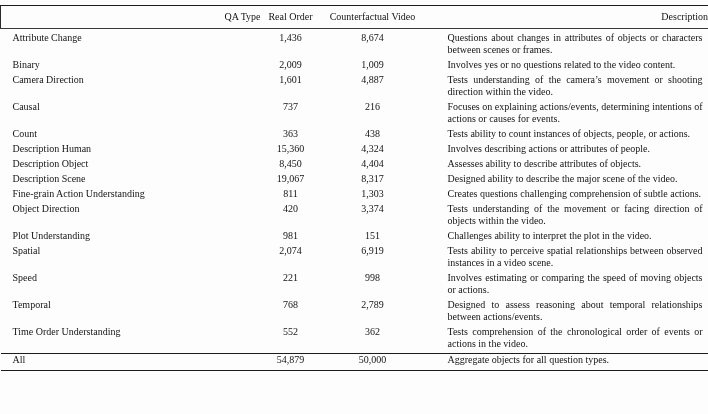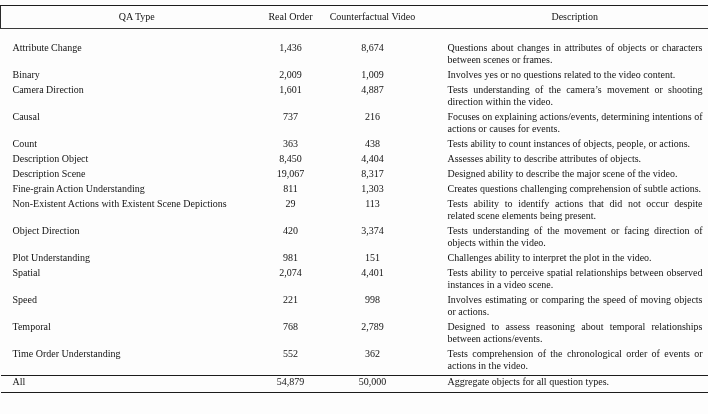--- a/index.html
+++ b/index.html
@@ -30,35 +30,35 @@
   th, td {
     font-weight: normal;
     vertical-align: top;
     padding: 1.5px 0;
   }
   thead th {
     border-top: 1.4px solid #1c1c1c;
     border-bottom: 1.6px solid #3a3a3a;
     padding-top: 5px;
     padding-bottom: 5px;
-    text-align: center;
+    text-align: right;
   }
   thead th.qa   { padding-left: 12px; border-left: 1.2px solid #2a2a2a; }
   thead th.num  { text-align: center; }
-  thead th.desc { padding-left: 23px; padding-right: 6px; border-right: 1.2px solid #2a2a2a; }
+  thead th.desc { padding-left: 23px; border-right: 1.2px solid #2a2a2a; }
 
   td.qa   { padding-left: 12px; text-align: left; }
   td.num  { text-align: center; }
   td.desc {
     padding-left: 23px;
     padding-right: 6px;
     text-align: justify;
     text-justify: inter-word;
   }
-  tbody tr:first-child td { padding-top: 13px; }
+  tbody tr:first-child td { padding-top: 3px; }
   tbody tr:last-child td  { border-bottom: 1.1px solid #1c1c1c; padding-bottom: 3px; }
 
   tfoot td {
     border-bottom: 1.5px solid #1c1c1c;
     padding-top: 0;
     padding-bottom: 3.5px;
     margin-top: 10px;
   }
 </style>
 </head>
@@ -105,59 +105,59 @@
         <td class="num">216</td>
         <td class="desc">Focuses on explaining actions/events, determining intentions of actions or causes for events.</td>
       </tr>
       <tr>
         <td class="qa">Count</td>
         <td class="num">363</td>
         <td class="num">438</td>
         <td class="desc">Tests ability to count instances of objects, people, or actions.</td>
       </tr>
       <tr>
+        <td class="qa">Description Human</td>
+        <td class="num">15,360</td>
+        <td class="num">4,324</td>
+        <td class="desc">Involves describing actions or attributes of people.</td>
+      </tr>
+      <tr>
         <td class="qa">Description Object</td>
         <td class="num">8,450</td>
         <td class="num">4,404</td>
         <td class="desc">Assesses ability to describe attributes of objects.</td>
       </tr>
       <tr>
         <td class="qa">Description Scene</td>
         <td class="num">19,067</td>
         <td class="num">8,317</td>
         <td class="desc">Designed ability to describe the major scene of the video.</td>
       </tr>
       <tr>
         <td class="qa">Fine-grain Action Understanding</td>
         <td class="num">811</td>
         <td class="num">1,303</td>
         <td class="desc">Creates questions challenging comprehension of subtle actions.</td>
       </tr>
       <tr>
-        <td class="qa">Non-Existent Actions with Existent Scene Depictions</td>
-        <td class="num">29</td>
-        <td class="num">113</td>
-        <td class="desc">Tests ability to identify actions that did not occur despite related scene elements being present.</td>
-      </tr>
-      <tr>
         <td class="qa">Object Direction</td>
         <td class="num">420</td>
         <td class="num">3,374</td>
         <td class="desc">Tests understanding of the movement or facing direction of objects within the video.</td>
       </tr>
       <tr>
         <td class="qa">Plot Understanding</td>
         <td class="num">981</td>
         <td class="num">151</td>
         <td class="desc">Challenges ability to interpret the plot in the video.</td>
       </tr>
       <tr>
         <td class="qa">Spatial</td>
         <td class="num">2,074</td>
-        <td class="num">4,401</td>
+        <td class="num">6,919</td>
         <td class="desc">Tests ability to perceive spatial relationships between observed instances in a video scene.</td>
       </tr>
       <tr>
         <td class="qa">Speed</td>
         <td class="num">221</td>
         <td class="num">998</td>
         <td class="desc">Involves estimating or comparing the speed of moving objects or actions.</td>
       </tr>
       <tr>
         <td class="qa">Temporal</td>

